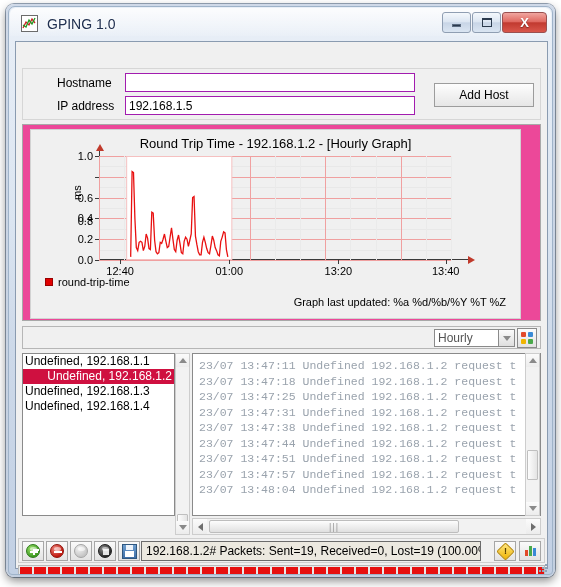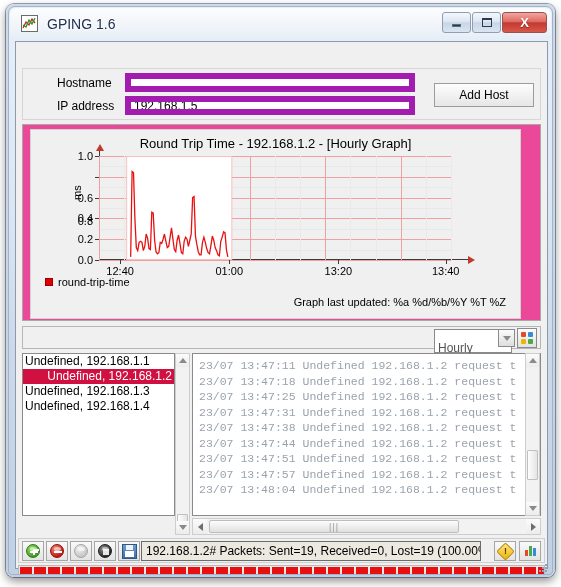--- a/index.html
+++ b/index.html
@@ -73,21 +73,21 @@
   }
   .menuitem{font-size:13px;color:#111;padding:2px 9px;cursor:default;}
   
   .entry-group{
     position:absolute;left:6px;top:26px;width:519px;height:52px;
     background:#f0f0f0;border:1px solid #d6d6d6;box-sizing:border-box;
   }
   .lbl{position:absolute;font-size:12px;color:#000;}
   .tb{
     position:absolute;height:19px;background:#fff;
-    border:6px solid #a21caf;box-sizing:border-box;
+    border:1px solid #a21caf;box-sizing:border-box;
     font-family:"Liberation Sans", sans-serif;font-size:12px;
     padding:0 3px;color:#000;outline:none;
   }
   .btn-addhost{
     position:absolute;right:6px;top:14px;width:100px;height:24px;
     background:linear-gradient(180deg,#fdfdfd,#e6e6e6);
     border:1px solid #9c9c9c;box-sizing:border-box;
     font-size:12px;color:#000;cursor:default;
   }
   
@@ -146,21 +146,21 @@
   .legend .tx{font-size:11px;color:#000;}
   .lastupd{position:absolute;right:14px;top:166px;font-size:11px;color:#000;white-space:nowrap;}
   
   .period-bar{
     position:absolute;left:6px;top:284px;width:519px;height:23px;
     background:#f0f0f0;border:1px solid #b6b6b6;box-sizing:border-box;
   }
   .combo{
     position:absolute;right:28px;top:2px;width:78px;height:18px;
     background:#fff;border:1px solid #8a8a8a;box-sizing:border-box;
-    font-size:12px;color:#555;padding:11px 3px;
+    font-size:12px;color:#555;padding:1px 3px;
   }
   .combo-arrow{
     position:absolute;right:3px;top:2px;width:17px;height:18px;
     background:linear-gradient(180deg,#fbfbfb,#dedede);
     border:1px solid #8a8a8a;box-sizing:border-box;
     display:flex;align-items:center;justify-content:center;
   }
   .cb-grid{
     position:absolute;right:3px;top:1px;width:20px;height:20px;
     background:linear-gradient(180deg,#fcfcfc,#e2e2e2);
@@ -296,21 +296,21 @@
   <div class="window">
     <div class="glass-hl"></div>
 
     <div class="titlebar">
       <div class="app-icon">
         <svg width="15" height="15" viewBox="0 0 15 15">
           <polyline points="1,12 4,6 7,9 10,3 13,7" fill="none" stroke="#cc2222" stroke-width="1.3"></polyline>
           <polyline points="1,9 4,11 7,4 10,8 13,2" fill="none" stroke="#229922" stroke-width="1.3"></polyline>
         </svg>
       </div>
-      <div class="title-text">GPING 1.6</div>
+      <div class="title-text">GPING 1.0</div>
       <div class="winbtns">
         <div class="wb">
           <div class="g">
               <div class="min-glyph"></div>
             </div>
         </div>
         <div class="wb">
           <div class="g">
               <div class="max-glyph"></div>
             </div>

